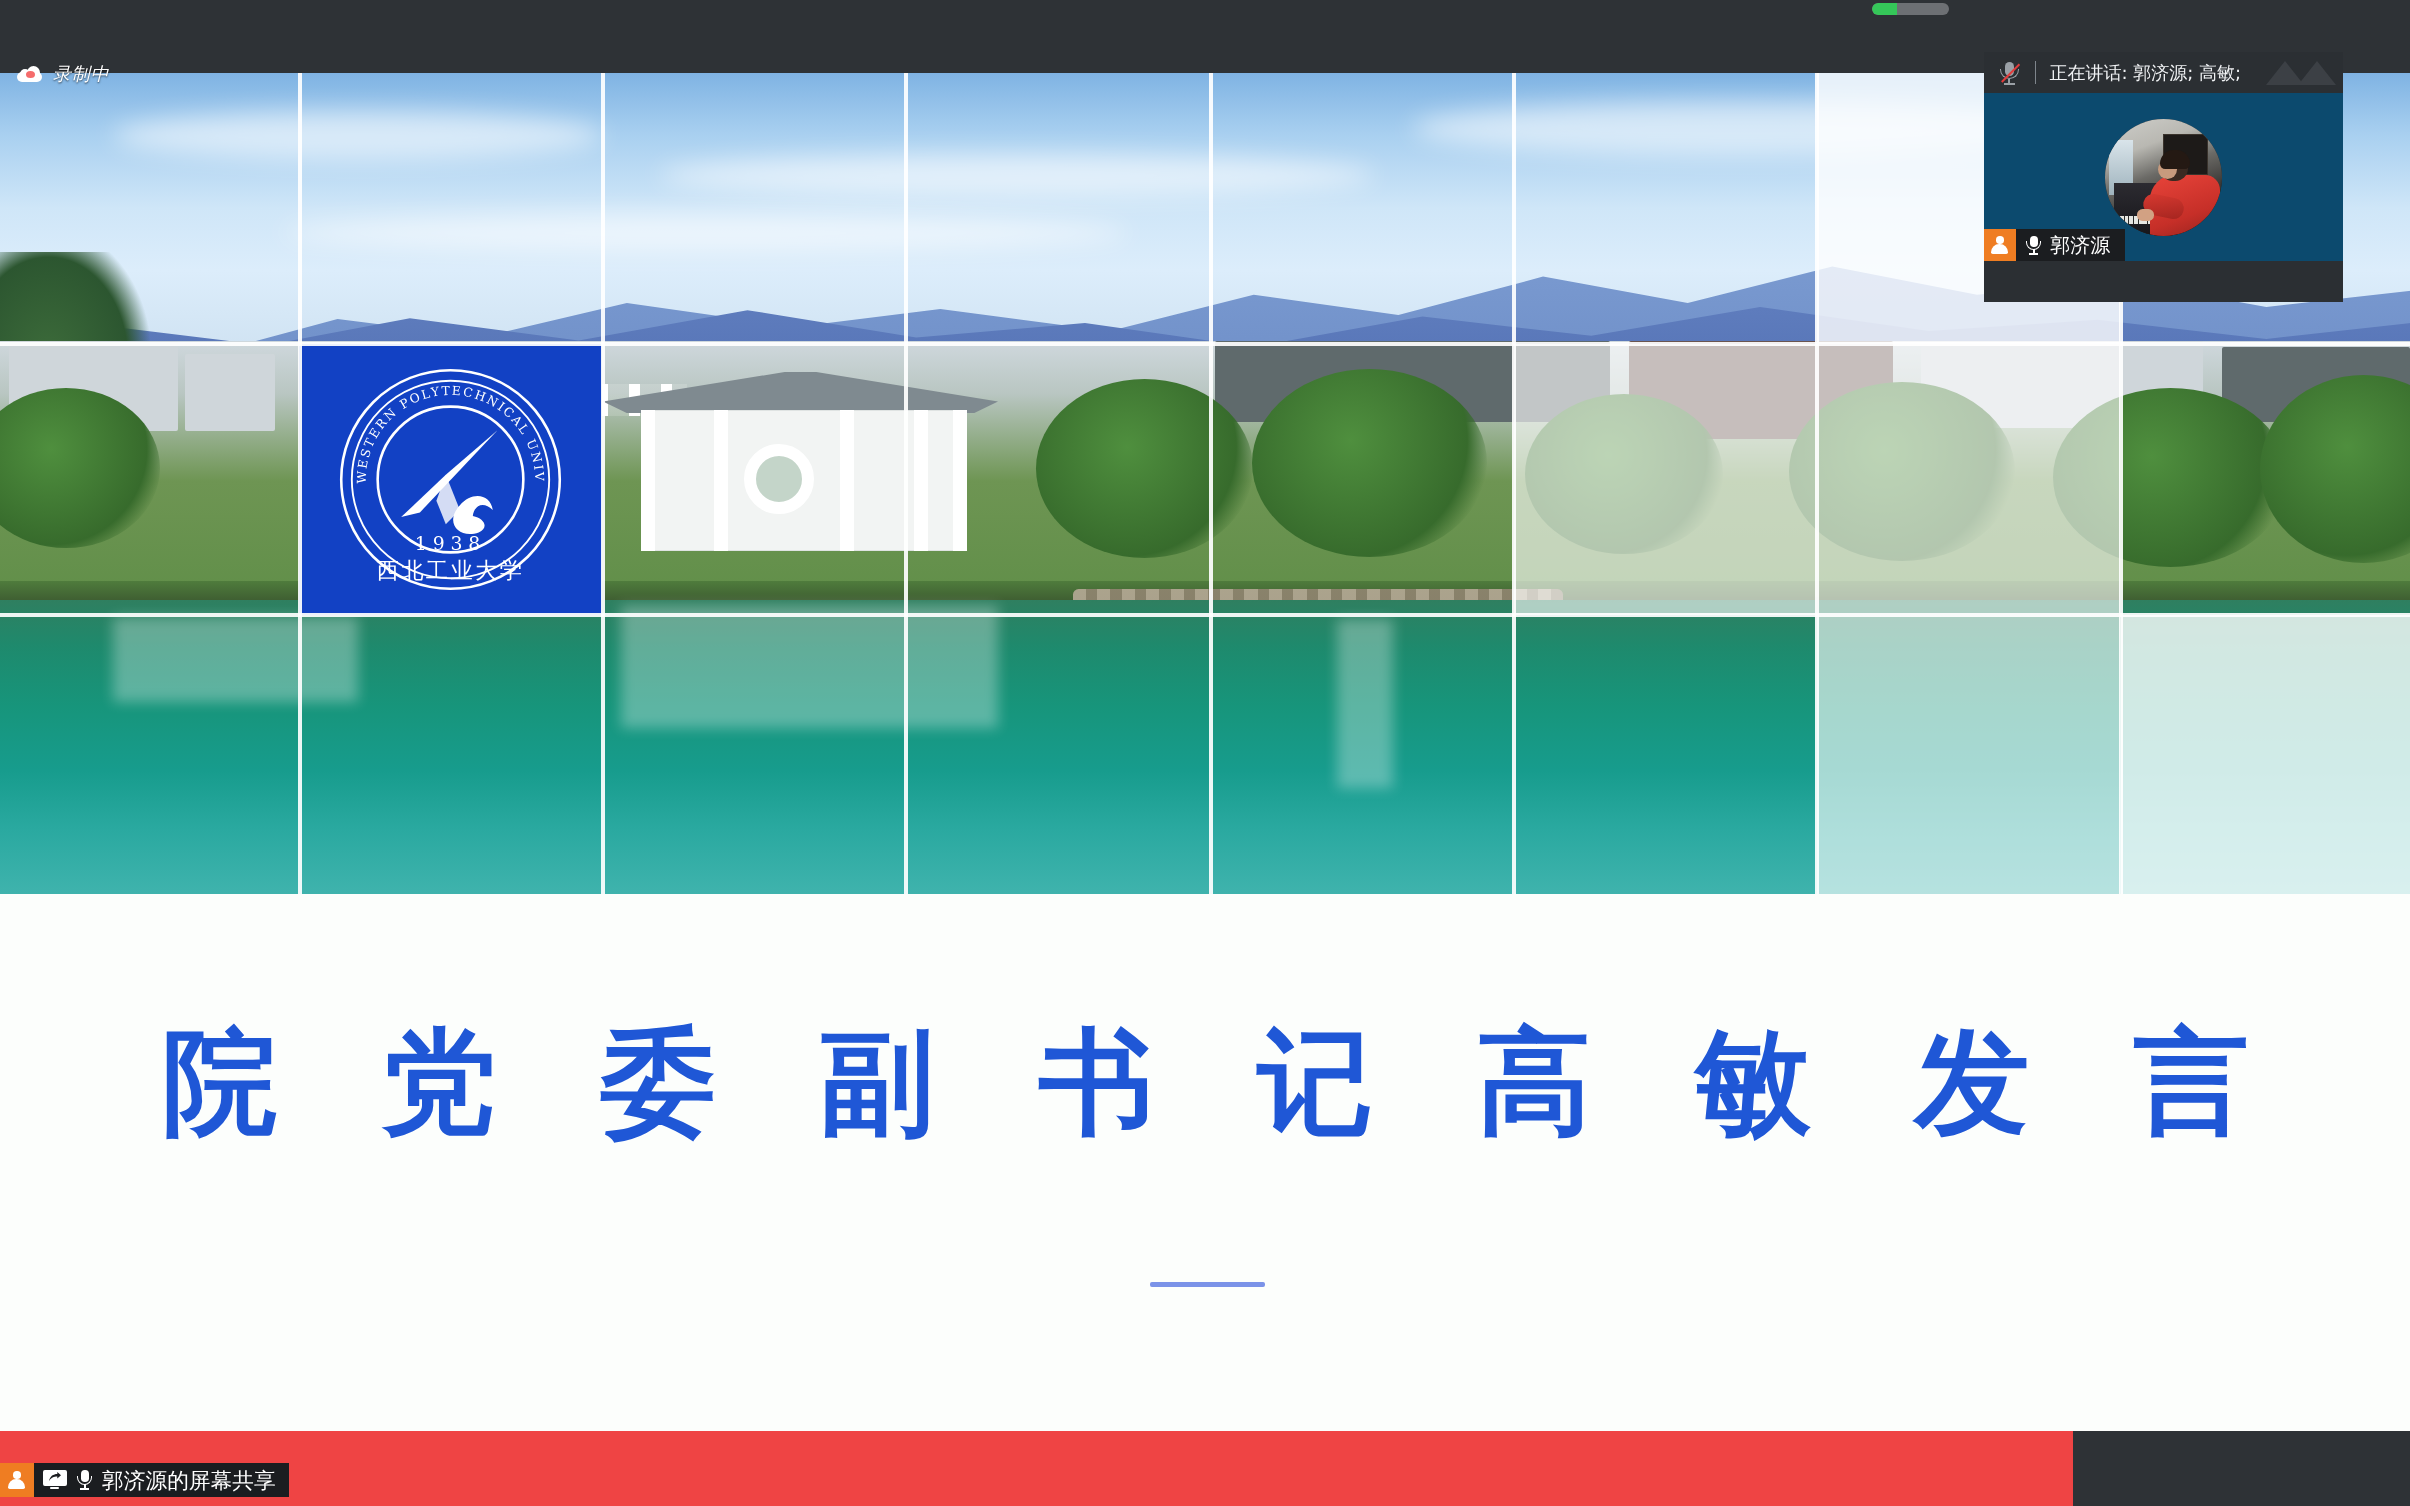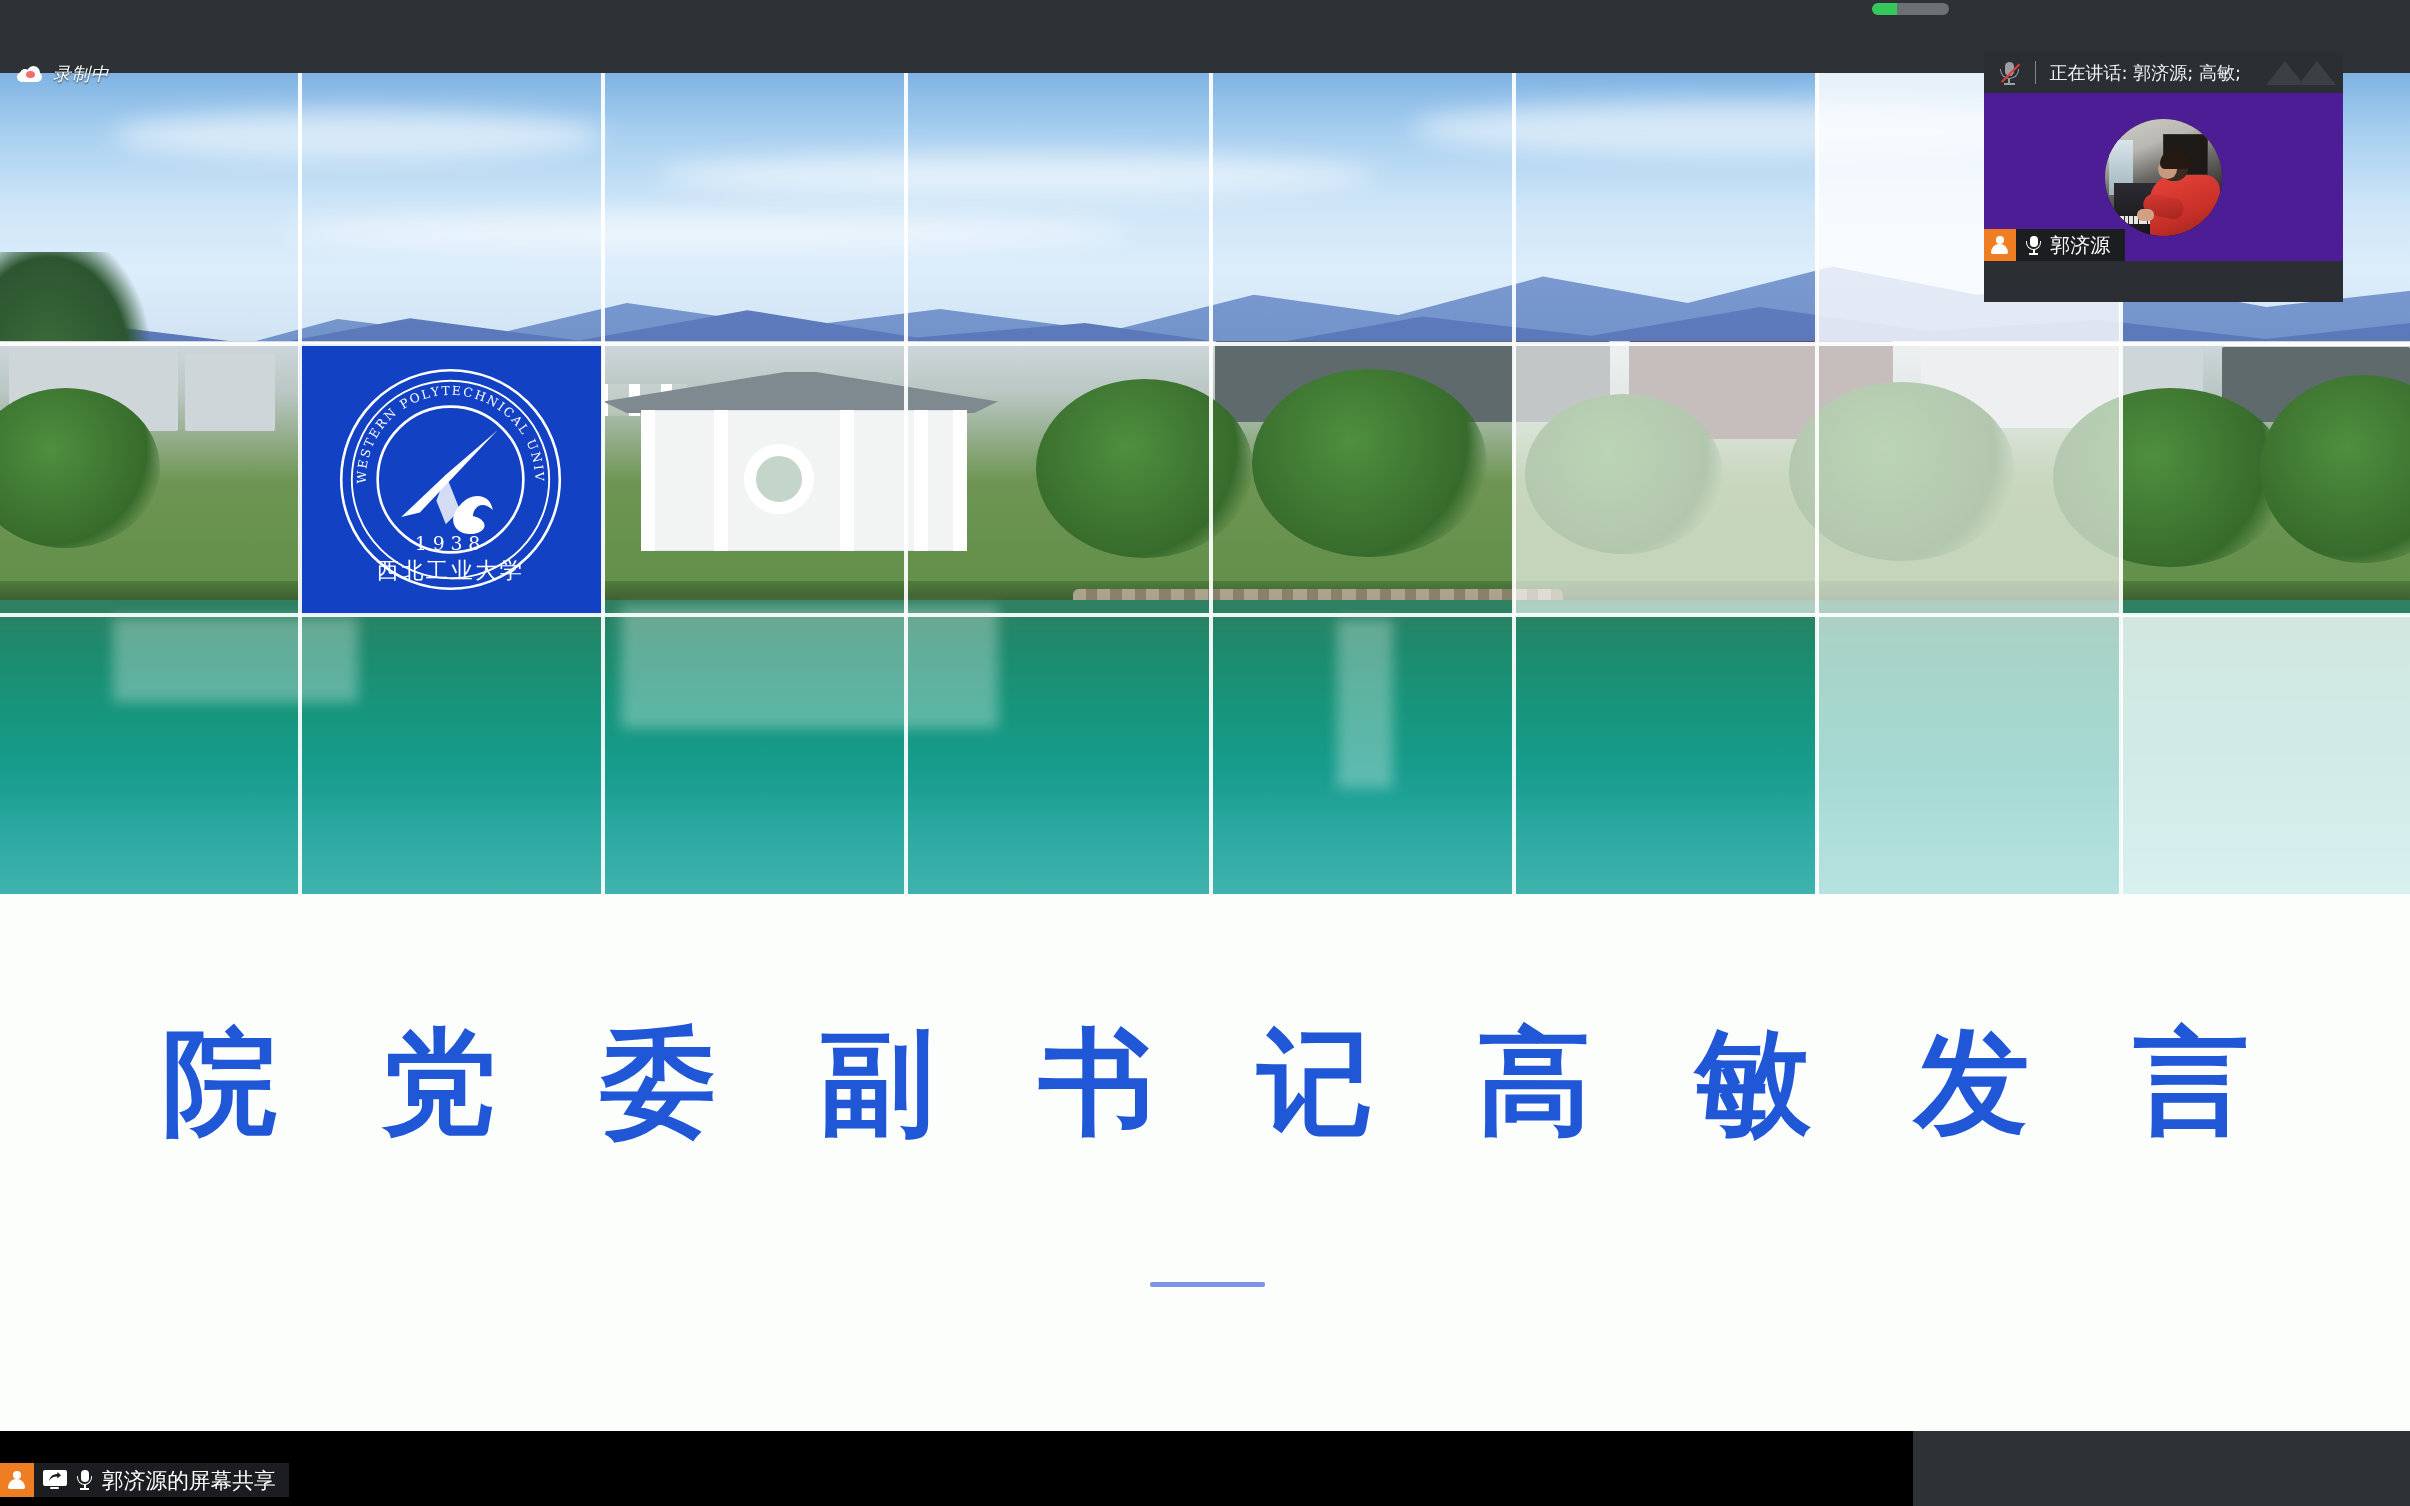--- a/index.html
+++ b/index.html
@@ -269,21 +269,21 @@
     border-left:19px solid transparent;
     border-right:19px solid transparent;
     border-bottom:24.5px solid #3c4045;
   }
   .chev.a { left:0; }
   .chev.b { left:32px; }
 
   .sp-video {
     position:relative;
     width:359px; height:168px;
-    background:#4c1d95;
+    background:#0c4a6e;
     display:flex; align-items:center; justify-content:center;
     overflow:hidden;
   }
   .avatar-circle {
     width:117px; height:117px; border-radius:50%;
     overflow:hidden; position:relative;
     background:#1b1c1e;
   }
   .av-wall {
     position:absolute; inset:0;
@@ -375,22 +375,22 @@
     font-family:"DejaVu Sans","Liberation Sans",sans-serif;
   }
   .sp-leftstripe {
     position:absolute; left:0; top:41px; width:2.8px; height:168px;
     background:#9db7e8;
   }
 
   
   .bottom-bar {
     position:absolute; left:0; top:1431px;
-    width:1913px; height:75px;
-    background:#000000;
+    width:2073px; height:75px;
+    background:#ef4444;
   }
   .share-tag {
     position:absolute; left:0; top:32px;
     display:flex; align-items:center;
     height:34px; background:#1b1d20;
   }
   .st-avatar {
     width:34px; height:34px; background:#ef7d22; flex:none;
     display:flex; align-items:center; justify-content:center;
   }

